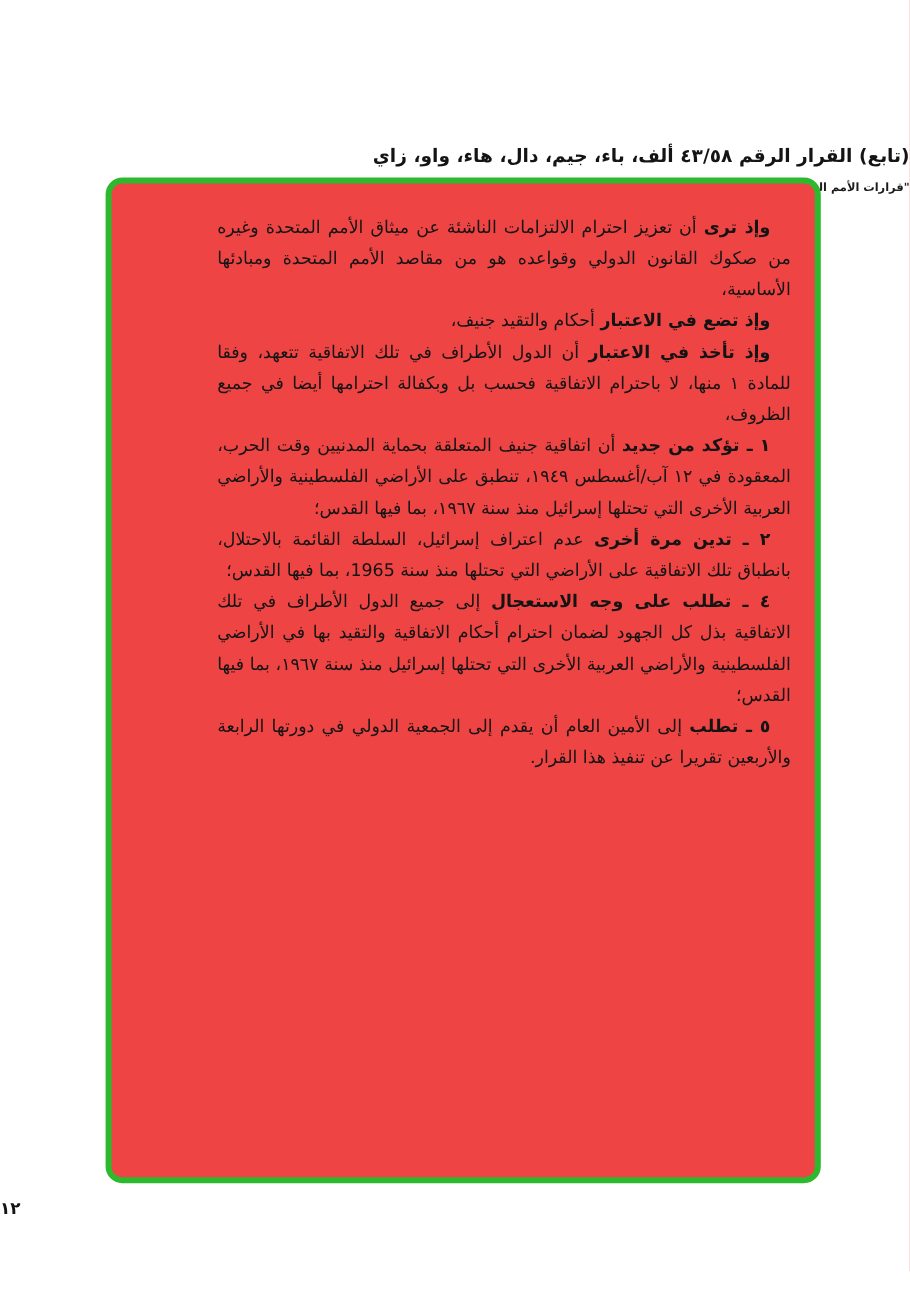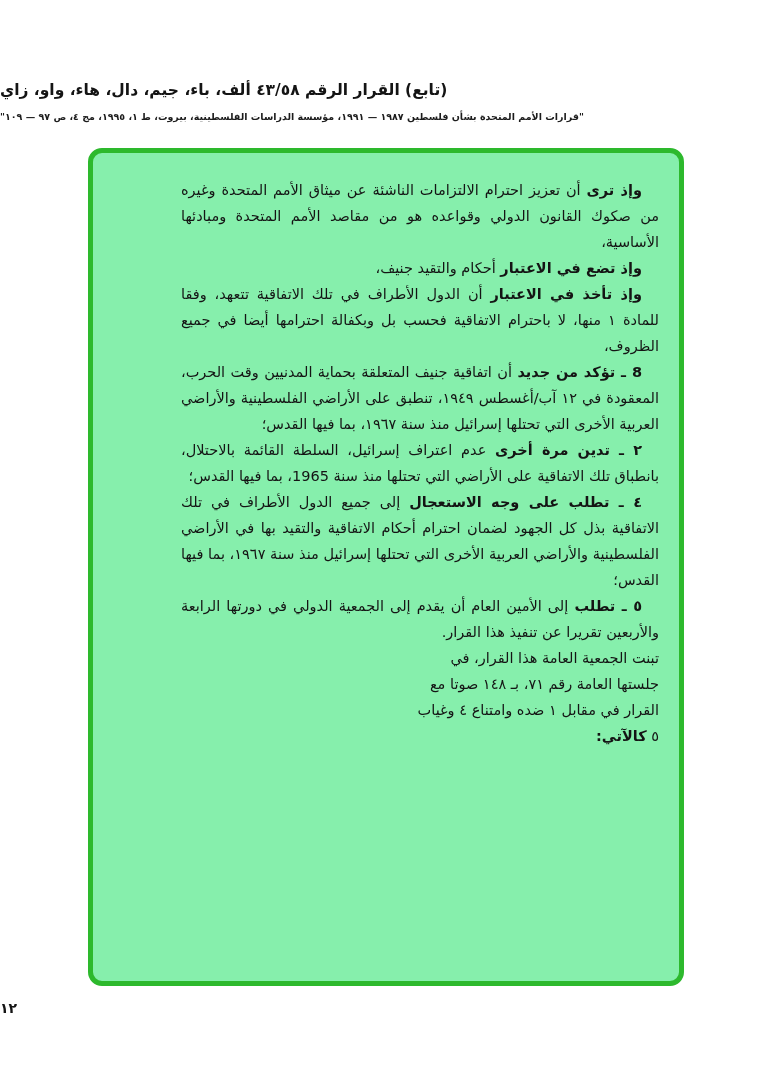--- a/index.html
+++ b/index.html
@@ -6,31 +6,31 @@
   html, body { background:#ffffff; }
   body {
     width:758px; height:1078px;
     position:relative;
     font-family:"DejaVu Sans", sans-serif;
     color:#141414;
     overflow:hidden;
   }
   .page { width:758px; height:1078px; position:relative; direction:rtl; }
 
-  .header { padding-top:80px; text-align:left; direction:rtl; }
+  .header { padding-top:120px; text-align:right; direction:rtl;margin-left:43px; }
   .doc-title { font-size:15.5px; font-weight:bold; line-height:1.4; }
   .doc-source { font-size:9.5px; font-weight:bold; margin-top:9px; color:#1c1c1c; }
 
   .green-box {
     position:absolute;
     left:88px; top:148px;
     width:596px; height:838px;
     border:5px solid #2db92d;
     border-radius:14px;
-    background:#86efac;
+    background:#ef4444;
   }
   .box-inner {
     direction:rtl;
     height:100%;
     padding:24px 20px 0 88px;
     font-size:14.5px;
     line-height:26px;
     text-align:justify;
     overflow:hidden;
   }
@@ -64,29 +64,28 @@
   <div class="green-box">
     <div class="box-inner">
 
       <p class="para"><span class="lead">وإذ ترى</span><span> أن تعزيز احترام الالتزامات الناشئة عن ميثاق الأمم المتحدة وغيره من صكوك القانون الدولي وقواعده هو من مقاصد الأمم المتحدة ومبادئها الأساسية،</span></p>
 
       <p class="para"><span class="lead">وإذ تضع في الاعتبار</span><span> أحكام والتقيد جنيف،</span></p>
 
 
       <p class="para"><span class="lead">وإذ تأخذ في الاعتبار</span><span> أن الدول الأطراف في تلك الاتفاقية تتعهد، وفقا للمادة ١ منها، لا باحترام الاتفاقية فحسب بل وبكفالة احترامها أيضا في جميع الظروف،</span></p>
 
-      <p class="para"><span class="lead">8 ـ تؤكد من جديد</span><span> أن اتفاقية جنيف المتعلقة بحماية المدنيين وقت الحرب، المعقودة في ١٢ آب/أغسطس ١٩٤٩، تنطبق على الأراضي الفلسطينية والأراضي العربية الأخرى التي تحتلها إسرائيل منذ سنة ١٩٦٧، بما فيها القدس؛</span></p>
+      <p class="para"><span class="lead">١ ـ تؤكد من جديد</span><span> أن اتفاقية جنيف المتعلقة بحماية المدنيين وقت الحرب، المعقودة في ١٢ آب/أغسطس ١٩٤٩، تنطبق على الأراضي الفلسطينية والأراضي العربية الأخرى التي تحتلها إسرائيل منذ سنة ١٩٦٧، بما فيها القدس؛</span></p>
 
       <p class="para"><span class="lead">٢ ـ تدين مرة أخرى</span><span> عدم اعتراف إسرائيل، السلطة القائمة بالاحتلال، بانطباق تلك الاتفاقية على الأراضي التي تحتلها منذ سنة 1965، بما فيها القدس؛</span></p>
 
 
       <p class="para"><span class="lead">٤ ـ تطلب على وجه الاستعجال</span><span> إلى جميع الدول الأطراف في تلك الاتفاقية بذل كل الجهود لضمان احترام أحكام الاتفاقية والتقيد بها في الأراضي الفلسطينية والأراضي العربية الأخرى التي تحتلها إسرائيل منذ سنة ١٩٦٧، بما فيها القدس؛</span></p>
 
       <p class="para"><span class="lead">٥ ـ تطلب</span><span> إلى الأمين العام أن يقدم إلى الجمعية الدولي في دورتها الرابعة والأربعين تقريرا عن تنفيذ هذا القرار.</span></p>
 
-      <p class="para closing"><span>تبنت الجمعية العامة هذا القرار، في جلستها العامة رقم ٧١، بـ ١٤٨ صوتا مع القرار في مقابل ١ ضده وامتناع ٤ وغياب ٥ </span><span class="tail">كالآتي:</span></p>
 
     </div>
   </div>
 
   <div class="page-number">١٢</div>
 
 </div>
 
 </body></html>

